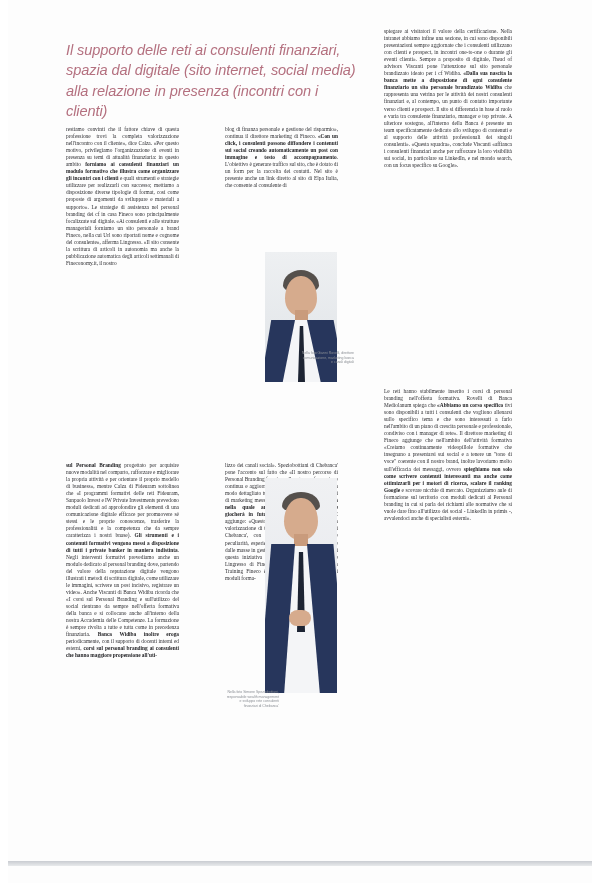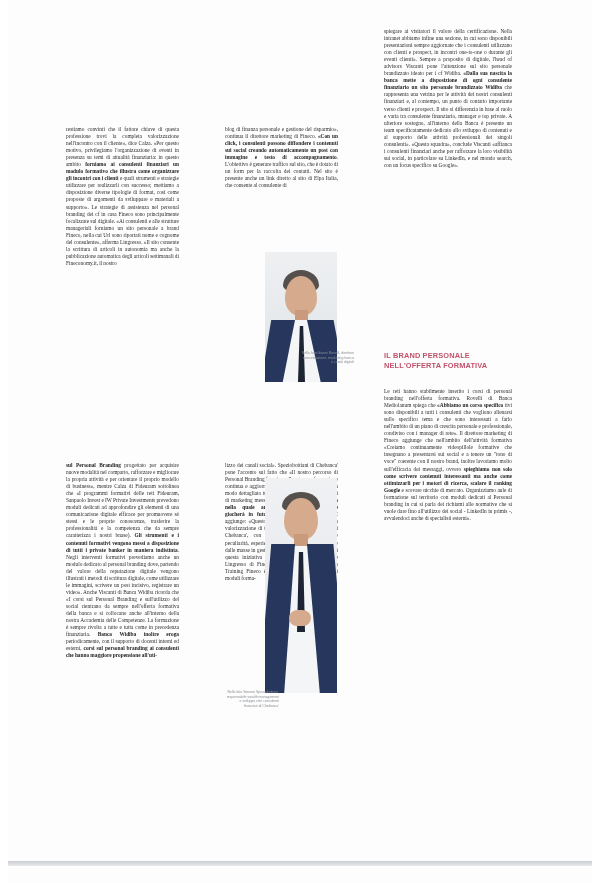--- a/index.html
+++ b/index.html
@@ -147,29 +147,29 @@
     background:linear-gradient(180deg,#c9ccd1,#e8eaec);
   }
   .edgeL,.edgeR{position:absolute;top:0;bottom:0;width:8px;background:#ffffff;}
   .edgeL{left:0;} .edgeR{right:0;}
 </style>
 </head>
 <body>
 
 <div class="page">
 
+  <h1 class="headline">Il supporto delle reti ai consulenti finanziari, spazia dal digitale (sito internet, social media) alla relazione in presenza (incontri con i clienti)</h1>
 
   <div class="col c1" id="c1a">restiamo convinti che il fattore chiave di questa professione trovi la completa valorizzazione nell'incontro con il cliente», dice Calza. «Per questo motivo, privilegiamo l'organizzazione di eventi in presenza su temi di attualità finanziaria: in questo ambito <b>forniamo ai consulenti finanziari un modulo formativo che illustra come organizzare gli incontri con i clienti</b> e quali strumenti e strategie utilizzare per realizzarli con successo; mettiamo a disposizione diverse tipologie di format, così come proposte di argomenti da sviluppare e materiali a supporto». Le strategie di assistenza nel personal branding dei cf in casa Fineco sono principalmente focalizzate sul digitale. «Ai consulenti e alle strutture manageriali forniamo un sito personale a brand Fineco, nella cui Url sono riportati nome e cognome del consulente», afferma Lingresso. «Il sito consente la scrittura di articoli in autonomia ma anche la pubblicazione automatica degli articoli settimanali di Fineconomy.it, il nostro</div>
   <div class="col c1" id="c1b"><b>sul Personal Branding</b> progettato per acquisire nuove modalità nel comparto, rafforzare e migliorare la propria attività e per orientare il proprio modello di business», mentre Calza di Fideuram sottolinea che «I programmi formativi delle reti Fideuram, Sanpaolo Invest e IW Private Investments prevedono moduli dedicati ad approfondire gli elementi di una comunicazione digitale efficace per promuovere sé stessi e le proprie conoscenze, trasferire la professionalità e la competenza che da sempre caratterizza i nostri bnase). <b>Gli strumenti e i contenuti formativi vengono messi a disposizione di tutti i private banker in maniera indistinta</b>. Negli interventi formativi prevediamo anche un modulo dedicato al personal branding dove, partendo del valore della reputazione digitale vengono illustrati i metodi di scrittura digitale, come utilizzare le immagini, scrivere un post incisivo, registrare un video». Anche Viscanti di Banca Widiba ricorda che «I corsi sul Personal Branding e sull'utilizzo del social rientrano da sempre nell'offerta formativa della banca e si collocano anche all'interno della nostra Accademia delle Competenze. La formazione è sempre rivolta a tutte e tutta come in precedenza finanziaria. <b>Banca Widiba inoltre eroga</b> periodicamente, con il supporto di docenti interni ed esterni, <b>corsi sul personal branding ai consulenti che hanno maggiore propensione all'uti-</b></div>
 
   <div class="col c2" id="c2a">blog di finanza personale e gestione del risparmio», continua il direttore marketing di Fineco. <b>«Con un click, i consulenti possono diffondere i contenuti sui social creando automaticamente un post con immagine e testo di accompagnamento</b>. L'obiettivo è generare traffico sul sito, che è dotato di un form per la raccolta dei contatti. Nel sito è presente anche un link diretto al sito di Elpa Italia, che consente al consulente di</div>
   <div class="col c2" id="c2b">lizzo dei canali social». Speziobottiani di Chebanca' pone l'accento sul fatto che «Il nostro percorso di Personal Branding formisce alla rete una formazione continua e aggiornata con l'obiettivo di illustrare in modo dettagliato tutte le potenzialità degli strumenti di marketing messi a loro disposizione. <b>Un'attività nella quale anche l'intelligenza artificiale giocherà in futuro un ruolo importante»</b>. E aggiunge: «Questo progetto è stato pensato per la valorizzazione di tutti i professionisti della rete dei Chebanca', con l'obiettivo di farne emergere peculiarità, esperienze e competenze, a prescindere dalle masse in gestione o da altri fattori. Fil rouge di questa iniziativa è la personalizzazione». Infine Lingresso di Fineco evidenzia che «Il Business Training Fineco è orientato all'"allenamento" e i moduli forma-</div>
 
   <div class="col c3" id="c3a">spiegare ai visitatori il valore della certificazione. Nella intranet abbiamo infine una sezione, in cui sono disponibili presentazioni sempre aggiornate che i consulenti utilizzano con clienti e prospect, in incontri one-to-one o durante gli eventi clienti». Sempre a proposito di digitale, l'head of advisors Viscanti pone l'attenzione sul sito personale brandizzato ideato per i cf Widiba. <b>«Dalla sua nascita la banca mette a disposizione di ogni consulente finanziario un sito personale brandizzato Widiba</b> che rappresenta una vetrina per le attività dei nostri consulenti finanziari e, al contempo, un punto di contatto importante verso clienti e prospect. Il sito si differenzia in base al ruolo e varia tra consulente finanziario, manager e top private. A ulteriore sostegno, all'interno della Banca è presente un team specificatamente dedicato allo sviluppo di contenuti e al supporto delle attività professionali dei singoli consulenti». «Questa squadra», conclude Viscanti «affianca i consulenti finanziari anche per rafforzare la loro visibilità sui social, in particolare su LinkedIn, e nel mondo search, con un focus specifico su Google».</div>
-  <h2 class="subhead">IL BRAND PERSONALE NELL'OFFERTA FORMATIVA</h2>
   <div class="col c3" id="c3b">Le reti hanno stabilmente inserito i corsi di personal branding nell'offerta formativa. Rovelli di Banca Mediolanum spiega che <b>«Abbiamo un corso specifico</b> tivi sono disponibili a tutti i consulenti che vogliono allenarsi sullo specifico tema e che sono interessati a farlo nell'ambito di un piano di crescita personale e professionale, condiviso con i manager di rete». Il direttore marketing di Fineco aggiunge che nell'ambito dell'attività formativa «Creiamo continuamente videopillole formative che insegnano a presentarsi sui social e a tenere un "tono di voce" coerente con il nostro brand, inoltre lavoriamo molto sull'efficacia dei messaggi, ovvero <b>spieghiamo non solo come scrivere contenuti interessanti ma anche come ottimizzarli per i motori di ricerca, scalare il ranking Google</b> e scovare nicchie di mercato. Organizziamo aule di formazione sul territorio con moduli dedicati al Personal branding in cui si parla dei richiami alle normative che si vuole dare fino all'utilizzo dei social - LinkedIn in primis -, avvalendoci anche di specialisti esterni».</div>
 
   <figure class="photo" id="photo1">
     <div class="ph-bg"></div>
     <div class="hair"></div>
     <div class="head"></div>
     <div class="neck"></div>
     <div class="shirt"></div>
     <div class="jacketL"></div>
     <div class="jacketR"></div>

